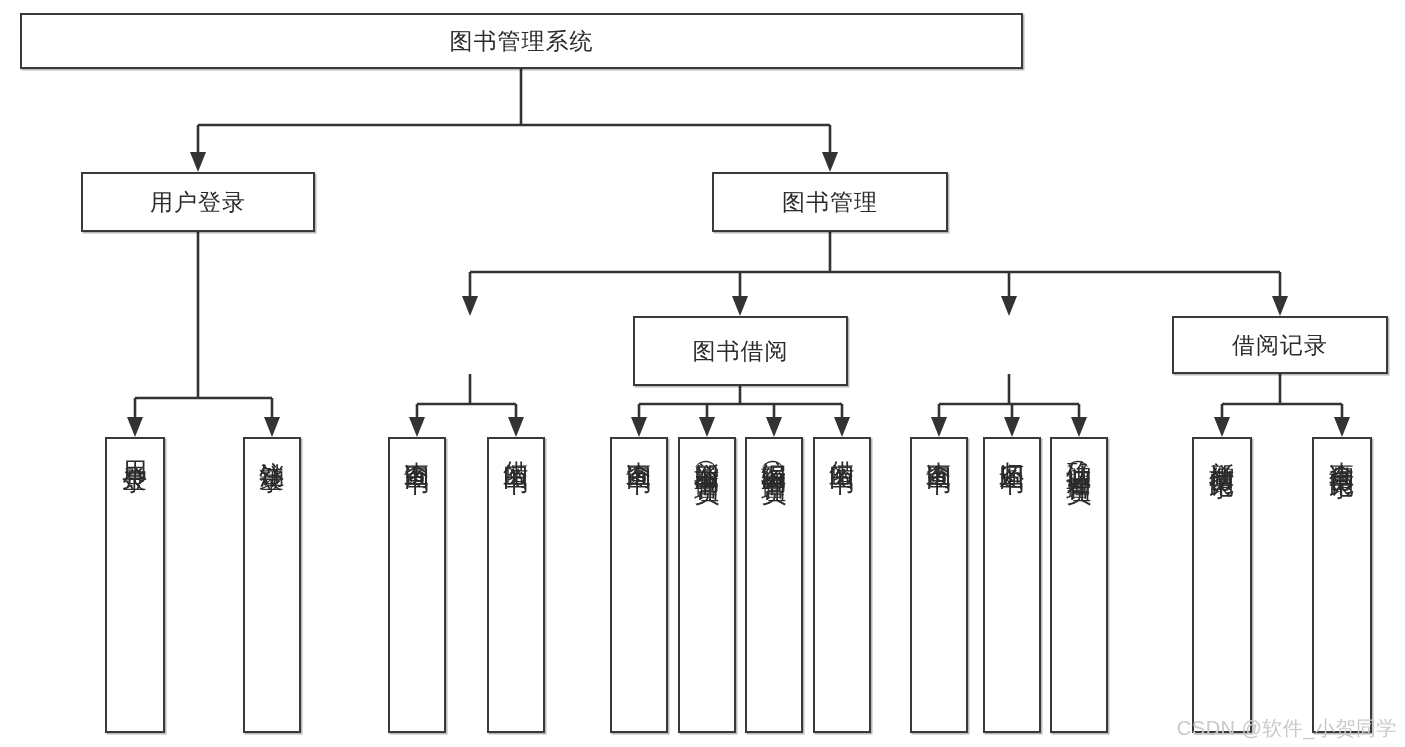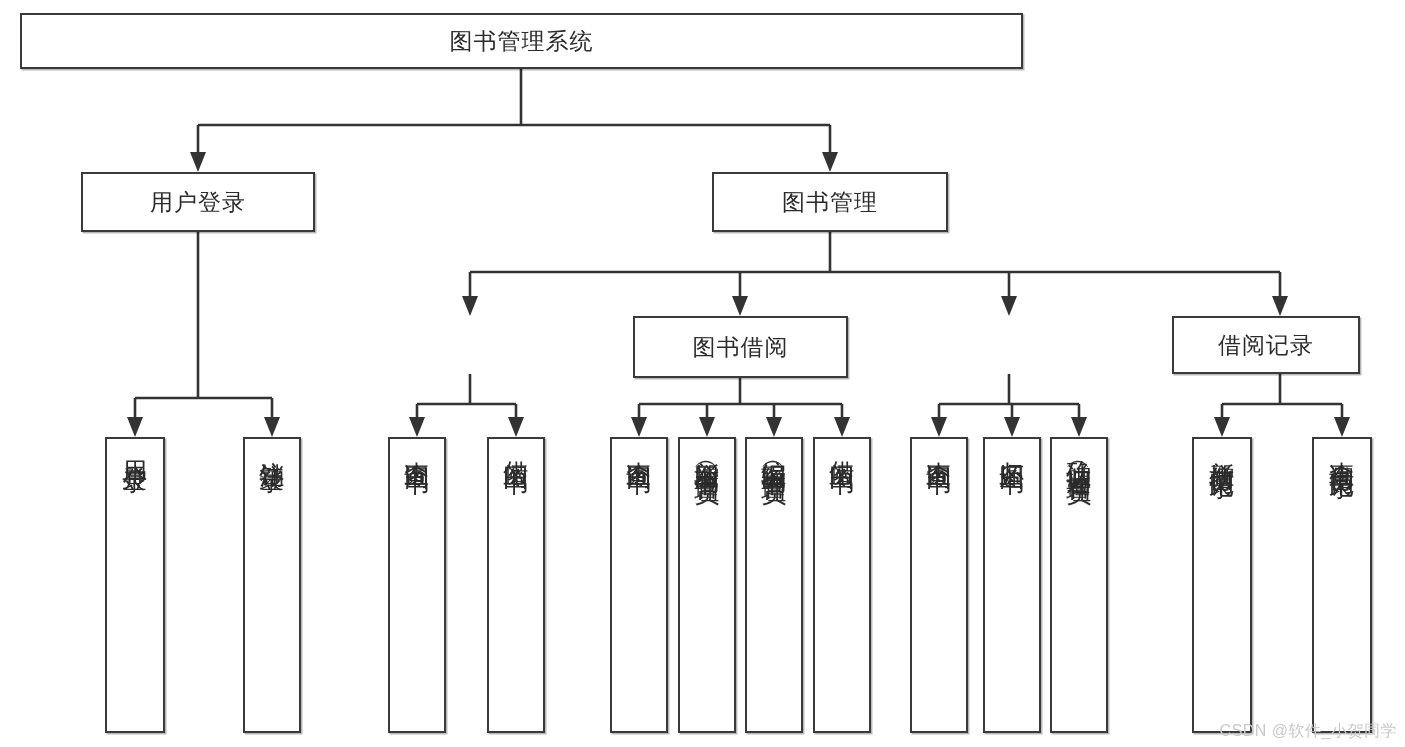--- a/index.html
+++ b/index.html
@@ -64,21 +64,21 @@
     stroke:#333333;
     stroke-width:2.6;
     fill:none;
   }
   #wires polygon{ fill:#333333; }
   
   #watermark{
     position:absolute;
     right:8px;
     bottom:5px;
-    font-size:16px;
+    font-size:20px;
     color:#c9c9c9;
     letter-spacing:0.5px;
     white-space:nowrap;
     user-select:none;
   }
 </style>
 </head>
 <body>
 
 <div id="canvas">
@@ -151,24 +151,24 @@
     <span class="label">图书管理系统</span>
   </div>
 
   <div class="node h" id="n-l2-0" style="left: 81px; top: 172px; width: 234px; height: 60px;">
     <span class="label">用户登录</span>
   </div>
   <div class="node h" id="n-l2-1" style="left: 712px; top: 172px; width: 236px; height: 60px;">
     <span class="label">图书管理</span>
   </div>
 
-  <div class="node h" id="n-l3-1" style="left: 633px; top: 316px; width: 215px; height: 62px;">
+  <div class="node h" id="n-l3-1" style="left: 633px; top: 316px; width: 215px; height: 70px;">
     <span class="label">图书借阅</span>
   </div>
-  <div class="node h" id="n-l3-3" style="left: 1172px; top: 316px; width: 188px; height: 58px;">
+  <div class="node h" id="n-l3-3" style="left: 1172px; top: 316px; width: 216px; height: 58px;">
     <span class="label">借阅记录</span>
   </div>
 
   <div class="node v" id="n-lf-0" style="left: 105px; top: 437px; width: 60px; height: 296px;">
     <span class="label">用户登录</span>
   </div>
   <div class="node v" id="n-lf-1" style="left: 243px; top: 437px; width: 58px; height: 296px;">
     <span class="label">注销登录</span>
   </div>
   <div class="node v" id="n-lf-2" style="left: 388px; top: 437px; width: 58px; height: 296px;">

